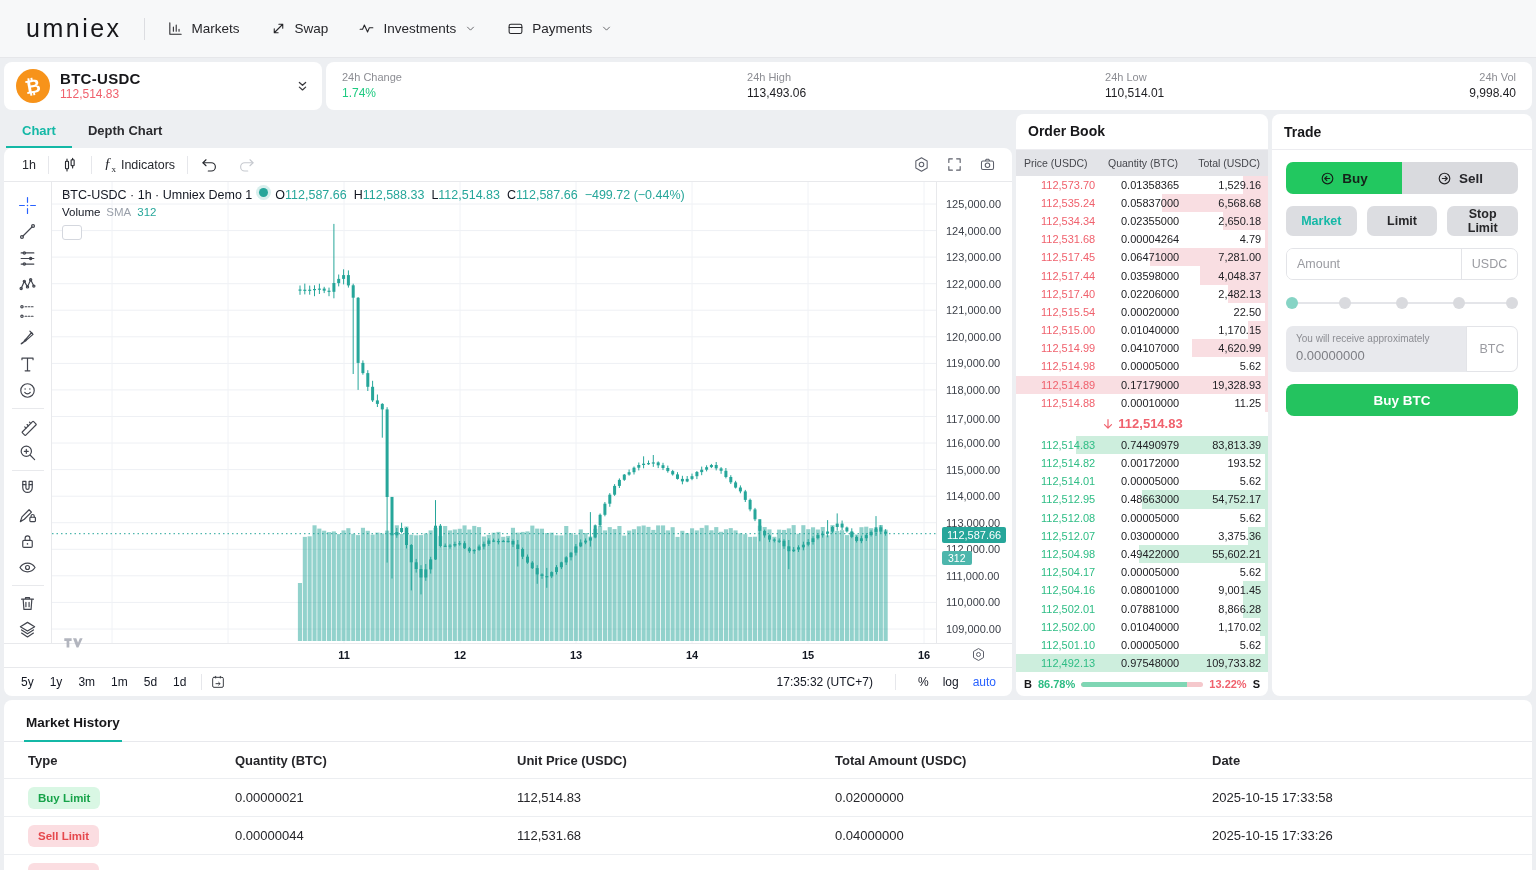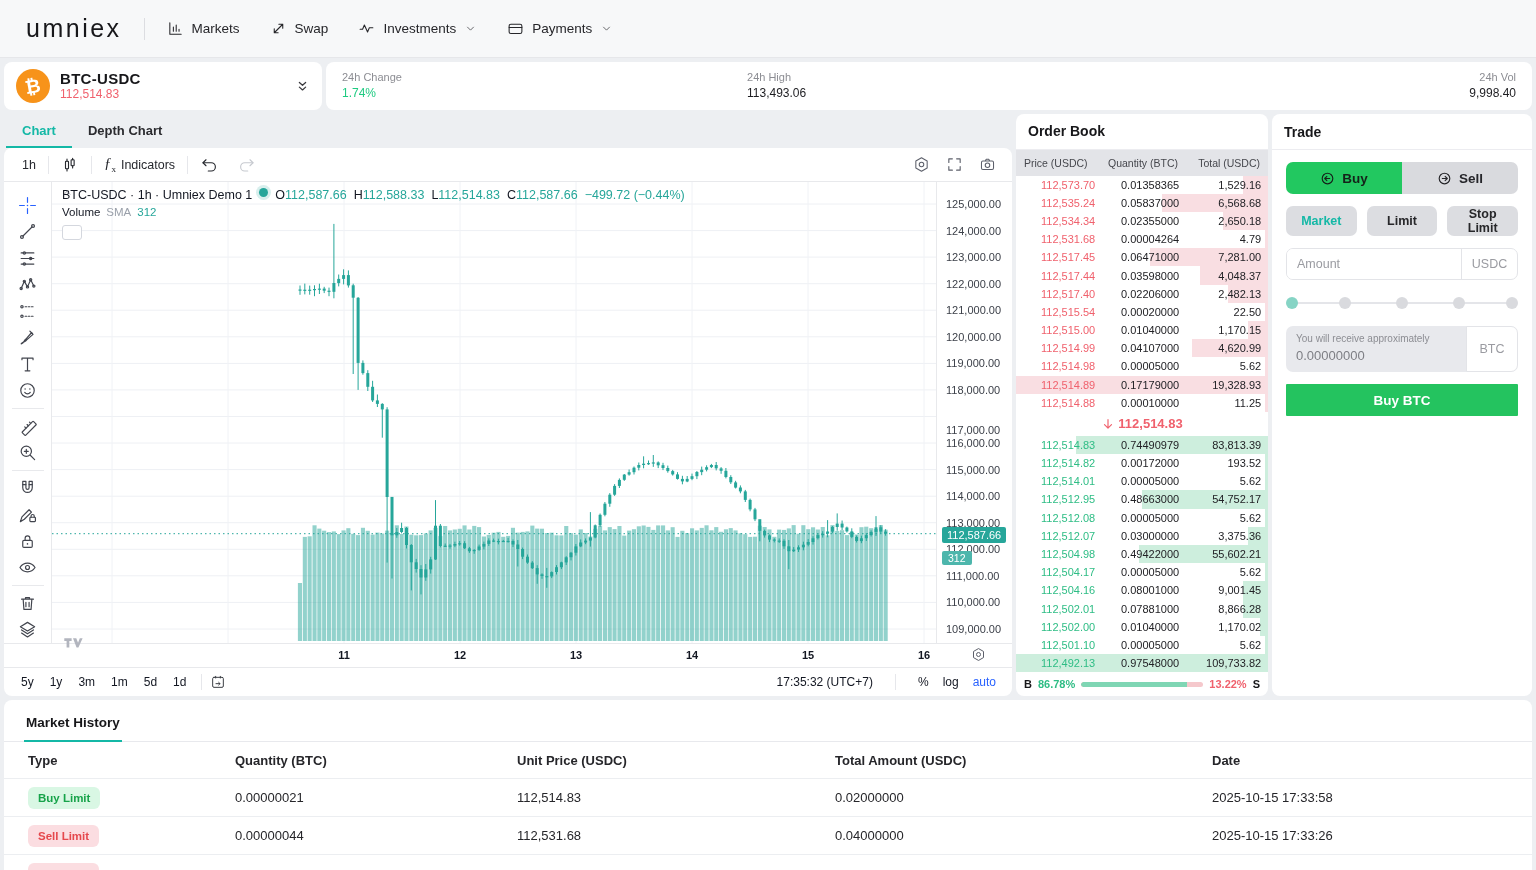--- a/index.html
+++ b/index.html
@@ -135,21 +135,21 @@
   .amt-unit{flex:0 0 56px;border-left:1px solid #e3e4e8;display:flex;align-items:center;justify-content:center;font-size:12.5px;color:#9a9ba1}
   .slider{position:relative;height:18px;margin:2px 2px}
   .sl-track{position:absolute;left:4px;right:4px;top:8px;height:2px;background:#e4e5e9}
   .sl-dot{position:absolute;top:3px;width:12px;height:12px;border-radius:50%;background:#d9dade;transform:translateX(-50%);cursor:pointer}
   .sl-dot.active{background:#86d4c5}
   .recv{display:flex;height:46px;border-radius:7px;overflow:hidden;background:#e8e9ed}
   .recv-l{flex:1;padding:7px 10px;line-height:1.2}
   .recv-lbl{font-size:10px;color:#8c8d93}
   .recv-val{font-size:13px;color:#7d7e84;margin-top:3px}
   .recv-unit{flex:0 0 52px;background:#fff;border:1px solid #e3e4e8;border-radius:0 7px 7px 0;display:flex;align-items:center;justify-content:center;font-size:12.5px;color:#9a9ba1}
-  .submit-btn{height:32px;border:none;border-radius:1px;background:#24c35f;color:#fff;font-size:13.5px;font-weight:600;font-family:inherit;cursor:pointer}
+  .submit-btn{height:32px;border:none;border-radius:8px;background:#24c35f;color:#fff;font-size:13.5px;font-weight:600;font-family:inherit;cursor:pointer}
   
   .mh{margin:4px;background:#fff;border-radius:8px;padding-top:13px;height:200px;overflow:hidden}
   .mh-tabrow{padding:0 20px;border-bottom:1px solid #e8e9ed}
   .mh-title{display:inline-block;font-size:13.5px;font-weight:600;color:#17171a;padding:0 2px 10px;border-bottom:2px solid #14b8a6;margin-bottom:-1px}
   .mh-grid{display:grid;grid-template-columns:207px 282px 318px 377px 1fr;padding-left:24px;align-items:center}
   .mh-headrow{height:37px;border-bottom:1px solid #eceef1;font-size:13px;font-weight:700;color:#26262a}
   .mh-row{height:38px;border-bottom:1px solid #eceef1;font-size:13px;color:#26262a}
   .badge{display:inline-block;width:fit-content;padding:5px 10px;border-radius:6px;font-size:11.5px;font-weight:700}
   .badge.buy{background:#d9f7e4;color:#17a34a}
   .badge.sell{background:#fbdde1;color:#e5484d}
@@ -223,20 +223,24 @@
     </div>
   </div>
   <div class="t-card stats-card">
       <div class="stat stat0">
         <div class="lbl">24h Change</div>
         <div class="val green">1.74%</div>
       </div>
       <div class="stat stat1">
         <div class="lbl">24h High</div>
         <div class="val ">113,493.06</div>
+      </div>
+      <div class="stat stat2">
+        <div class="lbl">24h Low</div>
+        <div class="val ">110,514.01</div>
       </div>
       <div class="stat stat3">
         <div class="lbl">24h Vol</div>
         <div class="val ">9,998.40</div>
       </div>
     </div>
 </div>
 
 <div class="main">
 
@@ -874,21 +878,21 @@
           <div class="px-badge">112,587.66</div>
           <div class="vol-badge">312</div>
         <div class="y-lab" style="top: 16px;">125,000.00</div>
             <div class="y-lab" style="top: 42.6px;">124,000.00</div>
             <div class="y-lab" style="top: 69.1px;">123,000.00</div>
             <div class="y-lab" style="top: 95.7px;">122,000.00</div>
             <div class="y-lab" style="top: 122.2px;">121,000.00</div>
             <div class="y-lab" style="top: 148.8px;">120,000.00</div>
             <div class="y-lab" style="top: 175.4px;">119,000.00</div>
             <div class="y-lab" style="top: 201.9px;">118,000.00</div>
-            <div class="y-lab" style="top: 242px;">117,000.00</div>
+            <div class="y-lab" style="top: 231px;">117,000.00</div>
             <div class="y-lab" style="top: 255px;">116,000.00</div>
             <div class="y-lab" style="top: 281.6px;">115,000.00</div>
             <div class="y-lab" style="top: 308.2px;">114,000.00</div>
             <div class="y-lab" style="top: 334.7px;">113,000.00</div>
             <div class="y-lab" style="top: 361.3px;">112,000.00</div>
             <div class="y-lab" style="top: 387.8px;">111,000.00</div>
             <div class="y-lab" style="top: 414.4px;">110,000.00</div>
             <div class="y-lab" style="top: 441px;">109,000.00</div>
           </div>
       </div>

